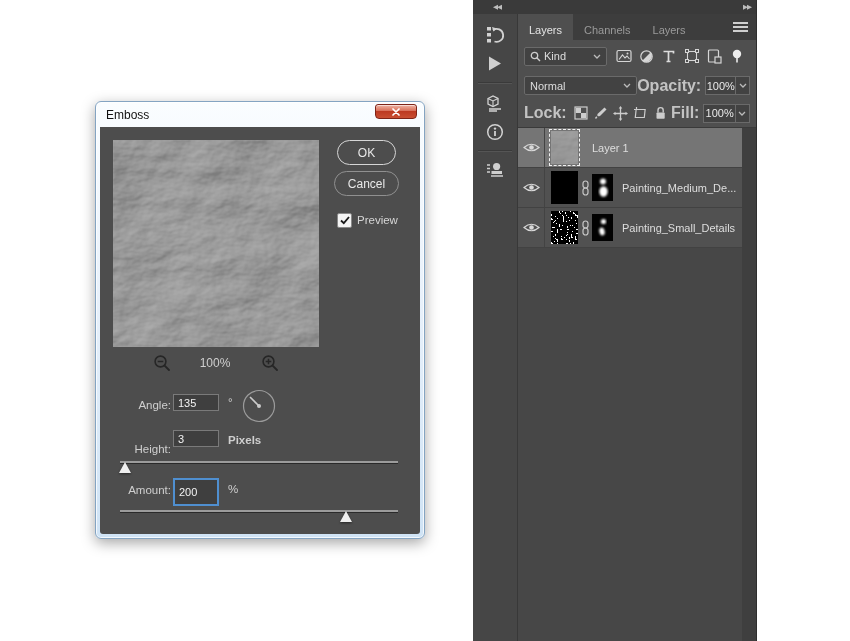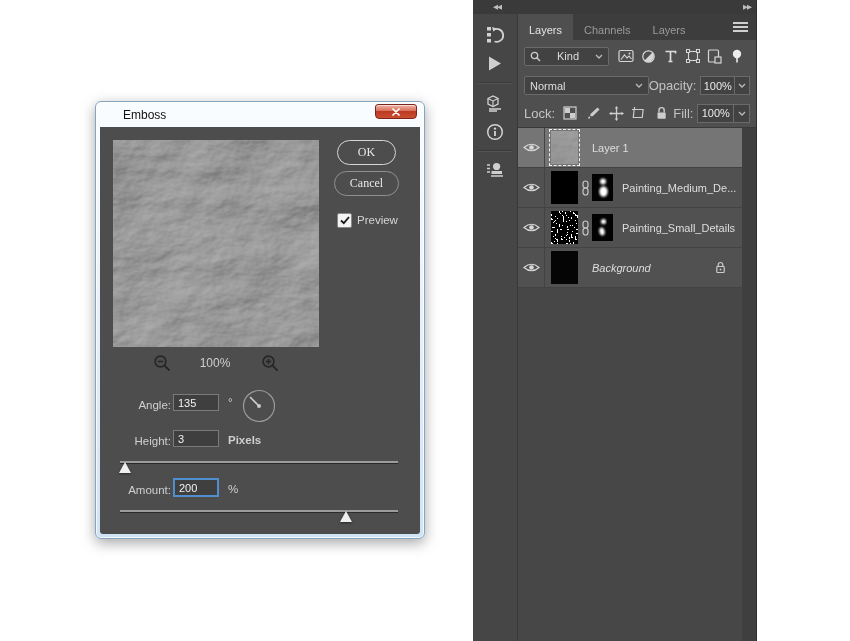--- a/index.html
+++ b/index.html
@@ -5,47 +5,47 @@
   html,body{margin:0;padding:0;}
   body{width:850px;height:641px;overflow:hidden;position:relative;background:#ffffff;
        font-family:"Liberation Sans",sans-serif;}
   svg{display:block;}
 
   
   .dialog{position:absolute;left:95px;top:101px;width:330px;height:438px;box-sizing:border-box;
     border:1px solid #84a4c2;border-radius:6px;
     background:linear-gradient(180deg,#fafdff 0%,#e8f1fb 45%,#cfe3f5 100%);
     box-shadow:0 4px 14px rgba(0,0,0,.35), inset 0 0 0 1px rgba(255,255,255,.75);}
-  .titlebar{height:25px;position:relative;display:flex;align-items:center;padding-left:27px;}
+  .titlebar{height:25px;position:relative;display:flex;align-items:center;padding-left:10px;}
   .dlg-title{font-size:12px;color:#111;text-shadow:0 0 3px #fff;}
   .close-btn{position:absolute;right:7px;top:2px;width:42px;height:15px;box-sizing:border-box;
     border:1px solid #7e2418;border-radius:3px 3px 4px 4px;cursor:default;
     background:linear-gradient(180deg,#f0b4a4 0%,#d8705a 45%,var(--close-red,#bd3a22) 50%,#c94f32 100%);
     box-shadow:inset 0 1px 0 rgba(255,255,255,.55);display:flex;align-items:center;justify-content:center;}
   .dlg-content{position:absolute;left:4px;right:4px;top:25px;bottom:4px;
     background:var(--dialog-bg,#4d4d4d);border-radius:0 0 3px 3px;}
   .preview-box{position:absolute;left:13px;top:13px;width:206px;height:207px;overflow:hidden;background:#8f8f8f;}
   .pill{position:absolute;box-sizing:border-box;border-radius:13px;background:transparent;
-    color:#e8e8e8;font-size:12px;font-family:Liberation Serif, serif;display:flex;
+    color:#e8e8e8;font-size:12px;font-family:Liberation Sans, sans-serif;display:flex;
     align-items:center;justify-content:center;}
   .pill.ok{left:237px;top:13px;width:59px;height:25px;border:1px solid #d6d6d6;}
   .pill.cancel{left:234px;top:44px;width:65px;height:25px;border:1px solid #909090;}
   .checkbox{position:absolute;left:237px;top:86px;width:13px;height:13px;background:#f4f4f4;
     border:1px solid #8a8a8a;border-radius:2px;display:flex;align-items:center;justify-content:center;}
   .cb-label{position:absolute;left:257px;top:87px;font-size:11.5px;color:#d6d6d6;}
   .zoom-btn{position:absolute;width:18px;height:18px;}
   .zoom-out{left:53px;top:227px;} .zoom-in{left:161px;top:227px;}
   .zoom-level{position:absolute;left:85px;top:229px;width:60px;text-align:center;font-size:12px;color:#cfcfcf;}
   .flabel{position:absolute;left:0;width:71px;text-align:right;font-size:11.5px;color:#cfcfcf;}
-  .lab-angle{top:272px;text-align:right;} .lab-height{top:308px;} .lab-amount{top:357px;}
+  .lab-angle{top:272px;text-align:right;} .lab-height{top:316px;} .lab-amount{top:357px;}
   .num-input{position:absolute;left:73px;width:46px;height:17px;box-sizing:border-box;
     background:#3f3f3f;border:1px solid #7a7a7a;color:#f2f2f2;font-size:11px;
     font-family:"Liberation Sans",sans-serif;padding:0 4px;}
   .in-angle{top:267px;} .in-height{top:303px;}
-  .in-amount{top:351px;height:19px;border:2px solid var(--focus-blue,#4f8fd0);}
+  .in-amount{top:351px;height:28px;border:2px solid var(--focus-blue,#4f8fd0);}
   .unit{position:absolute;left:128px;font-size:11.5px;color:#cfcfcf;}
   .unit-angle{top:269px;} .unit-height{top:307px;font-weight:bold;} .unit-amount{top:356px;}
   .dial{position:absolute;left:142px;top:262px;width:34px;height:34px;}
   .slider-track{position:absolute;left:20px;width:278px;height:2px;background:#9c9c9c;
     box-shadow:0 1px 0 rgba(0,0,0,.45);}
   .track1{top:334px;} .track2{top:383px;}
   .sthumb{position:absolute;width:0;height:0;border-left:6px solid transparent;
     border-right:6px solid transparent;border-bottom:11px solid #efefef;
     filter:drop-shadow(0 1px 1px rgba(0,0,0,.5));}
   .thumb-h{left:19px;top:335px;} .thumb-a{left:240px;top:384px;}
@@ -63,27 +63,27 @@
   .dock-sep{width:34px;height:1px;background:#3a3a3a;border-bottom:1px solid #555;margin:4px 0;}
   .pmain{flex:1;display:flex;flex-direction:column;background:var(--panel-bg,#4f4f4f);min-width:0;}
   .tabs{height:26px;background:#3d3d3d;display:flex;align-items:stretch;position:relative;flex:none;}
   .tab{padding:16px 11px;font-size:11px;color:#9a9a9a;display:flex;align-items:center;}
   .tab.active{background:var(--panel-bg,#4f4f4f);color:#e4e4e4;}
   .hamburger{position:absolute;right:8px;top:8px;width:15px;display:flex;flex-direction:column;gap:2px;}
   .hamburger i{display:block;height:2px;background:#cfcfcf;}
   .filter-row{height:32px;display:flex;align-items:center;padding:0 6px;flex:none;}
   .select{height:19px;box-sizing:border-box;background:#424242;border:1px solid #6a6a6a;
     border-radius:2px;display:flex;align-items:center;font-size:11px;color:#ddd;padding:0 5px;}
-  .kind-select{width:87px;gap:16px;}
+  .kind-select{width:87px;gap:3px;}
   .sel-text{flex:1;}
   .ficon{width:24px;height:20px;display:flex;align-items:center;justify-content:center;}
   .filter-pin{margin-left:auto;margin-right:2px;}
   .blend-row{height:27px;display:flex;align-items:center;padding:0 6px;font-size:11px;color:#c3c3c3;flex:none;}
   .mode-select{width:133px;}
-  .plabel{font-size:13px;color:#c3c3c3;}
+  .plabel{font-size:16px;color:#c3c3c3;font-weight:bold;}
   .op-label{margin-left:auto;}
   .value-box{width:36px;height:19px;box-sizing:border-box;background:#424242;border:1px solid #6a6a6a;
     border-right:none;display:flex;align-items:center;justify-content:center;font-size:11px;color:#e9e9e9;margin-left:4px;}
   .value-drop{width:17px;height:19px;box-sizing:border-box;background:#424242;border:1px solid #6a6a6a;
     display:flex;align-items:center;justify-content:center;}
   .lock-row{height:28px;display:flex;align-items:center;padding:0 6px;flex:none;border-bottom:1px solid #3a3a3a;}
   .licon{width:23px;height:20px;display:flex;align-items:center;justify-content:center;}
   .fill-label{margin-left:auto;}
   .layers-list{flex:1;background:#474747;position:relative;padding-right:14px;min-height:0;}
   .gutter{position:absolute;right:0;top:0;bottom:0;width:14px;background:#3f3f3f;}
@@ -447,36 +447,17 @@
               <g fill="#ffffff" filter="url(#softBlur)">
                 <circle cx="11.5" cy="7.5" r="2.6"></circle>
                 <ellipse cx="10" cy="17.5" rx="2.6" ry="4" transform="rotate(-15 10 17.5)"></ellipse>
               </g>
               </svg>
           </div>
           <span class="lname">Painting_Small_Details</span>
         </div>
 
 
-        <div class="layer-row">
-          <div class="eye-cell">
-            <svg width="17" height="11" viewBox="0 0 17 11">
-              <path d="M1 5.5 Q8.5 -1 16 5.5 Q8.5 12 1 5.5 Z" fill="none" stroke="#d8d8d8" stroke-width="1.2"></path>
-              <circle cx="8.5" cy="5.5" r="2.3" fill="#d8d8d8"></circle>
-            </svg>
-          </div>
-          <div class="thumb">
-            <svg width="27" height="33">
-                <rect width="27" height="33" filter="url(#spkSparse)" opacity="0.7"></rect>
-              </svg>
-          </div>
-          <span class="lname noicons italic">Background</span>
-          <svg class="row-lock" width="11" height="13" viewBox="0 0 11 13">
-            <path d="M3.2 5.5 V3.8 a2.3 2.3 0 0 1 4.6 0 V5.5" fill="none" stroke="#cccccc" stroke-width="1.2"></path>
-            <rect x="1.8" y="5.5" width="7.4" height="6" rx="0.8" fill="none" stroke="#cccccc" stroke-width="1.2"></rect>
-            <circle cx="5.5" cy="8.5" r="0.9" fill="#cccccc"></circle>
-          </svg>
-        </div>
         <div class="gutter"></div>
       </div>
     </div>
   </div>
 </div>
 
 </body></html>

